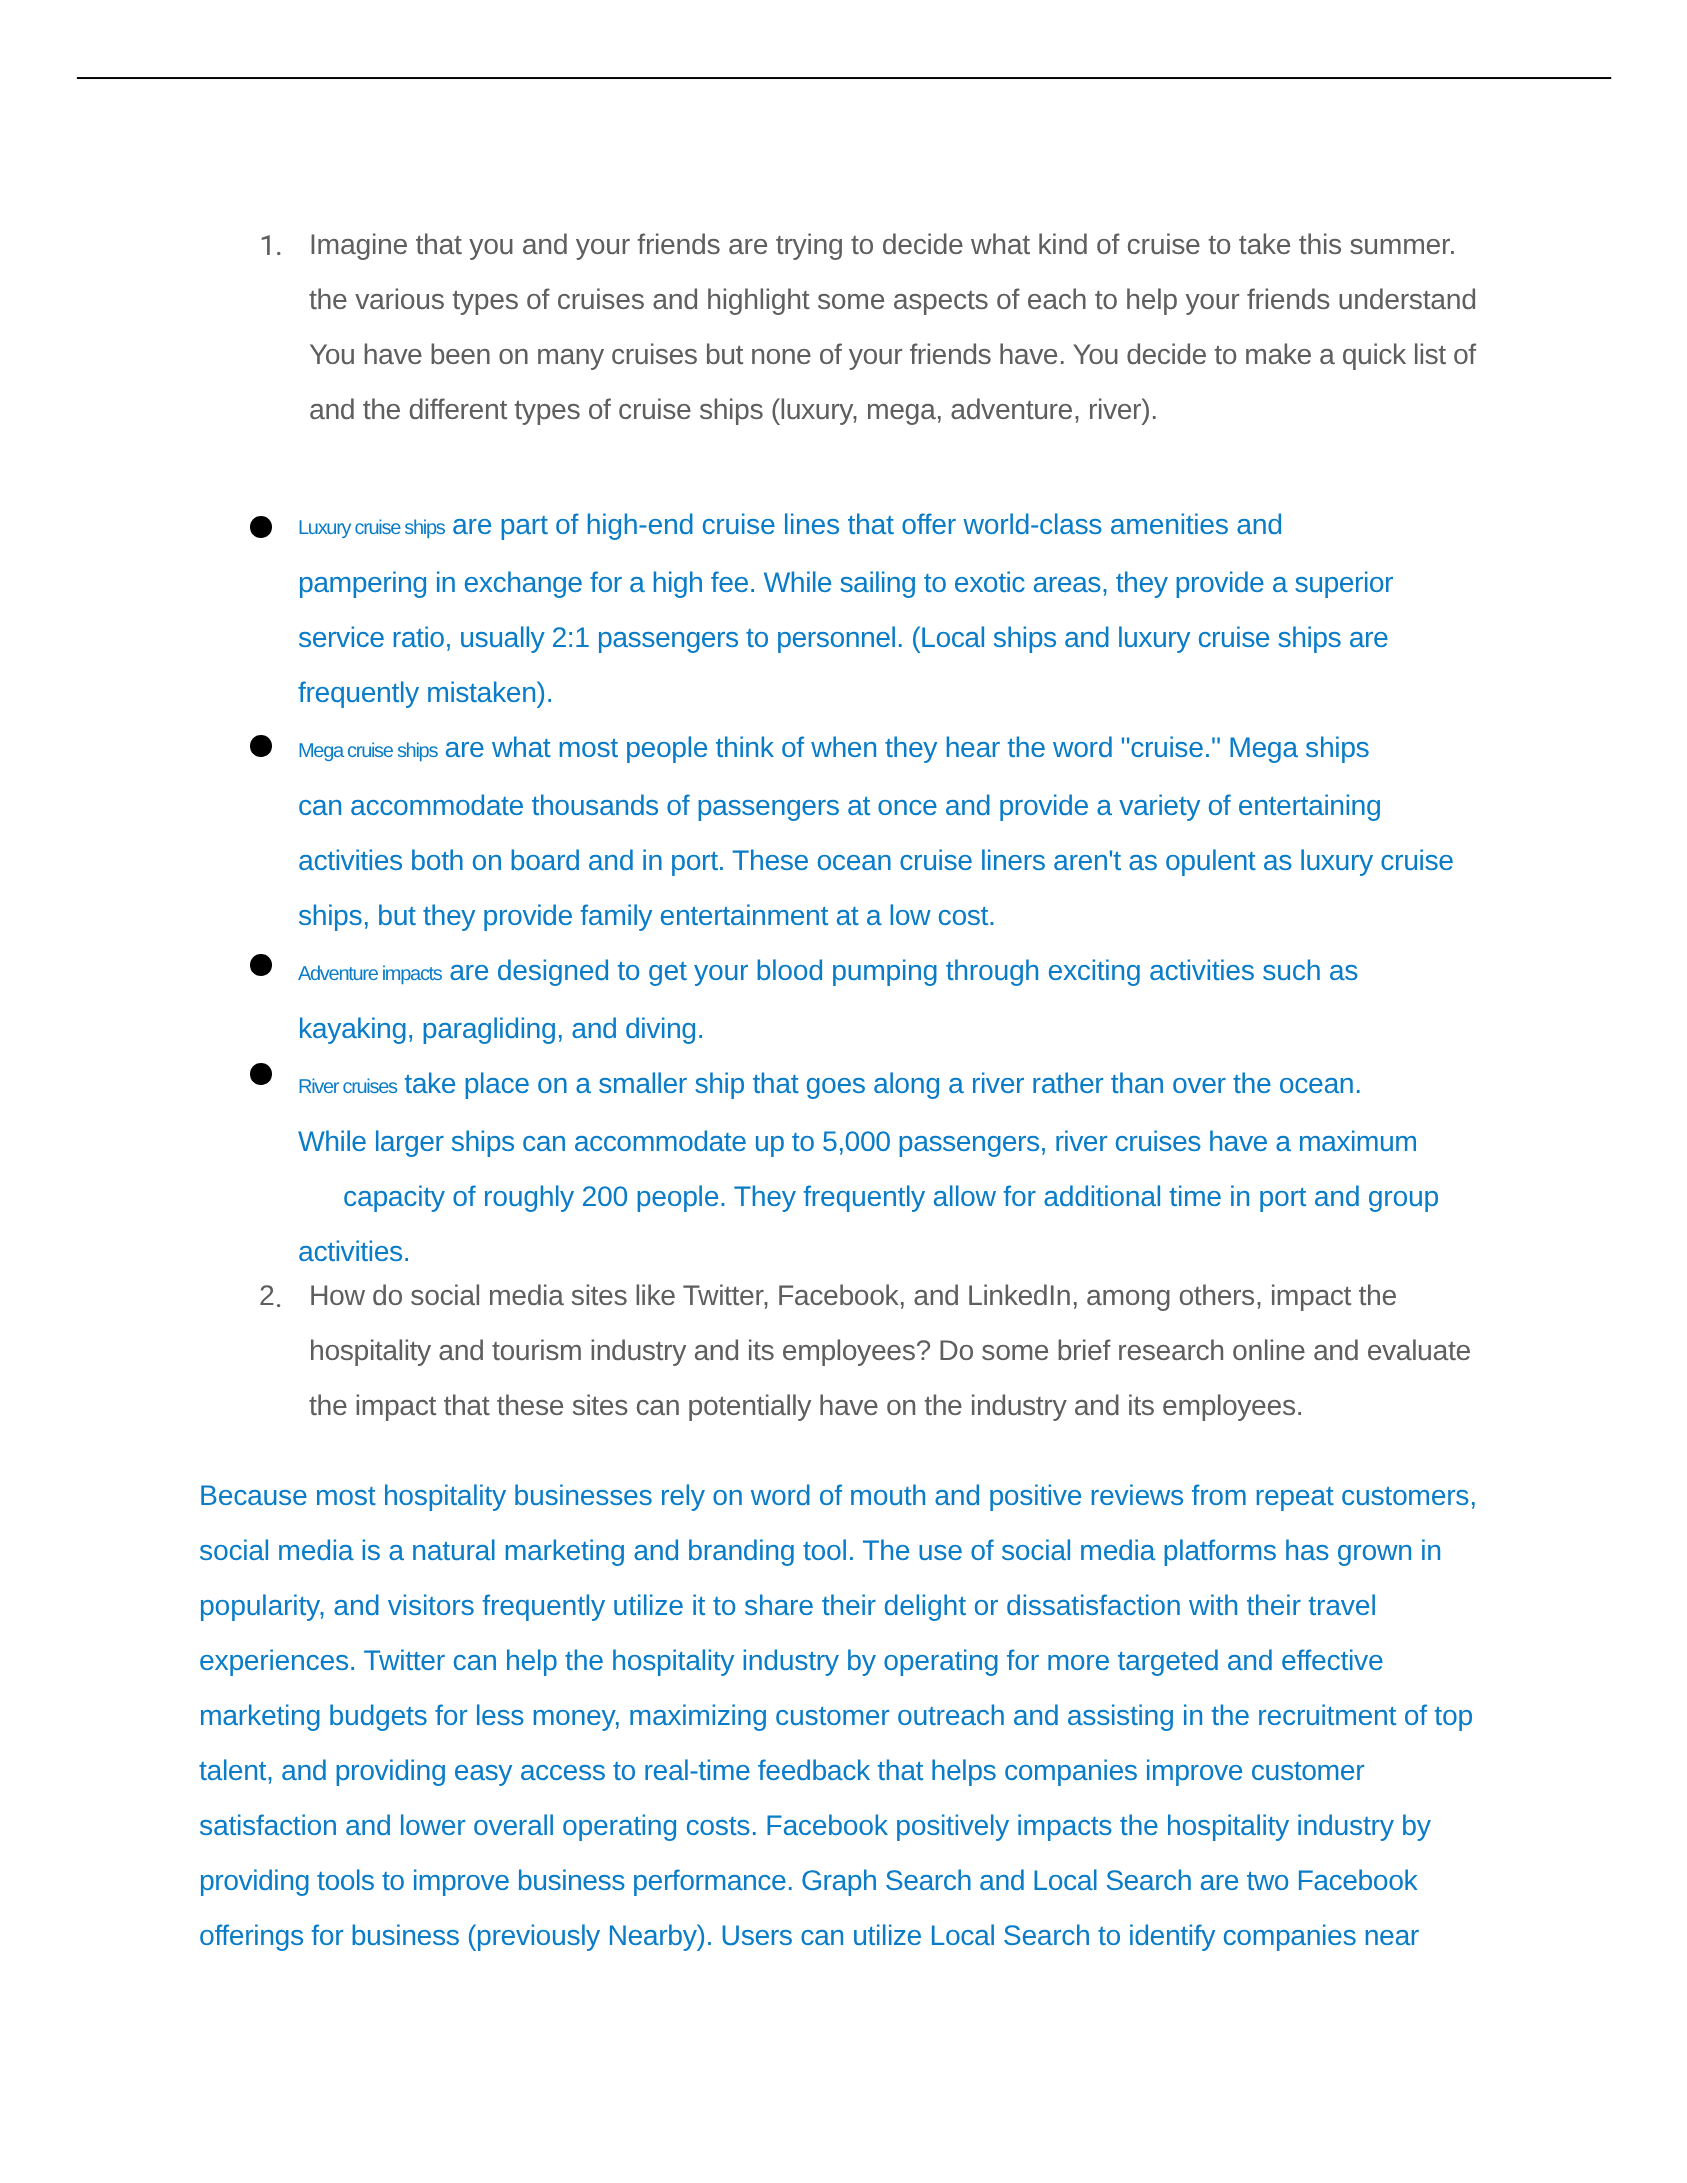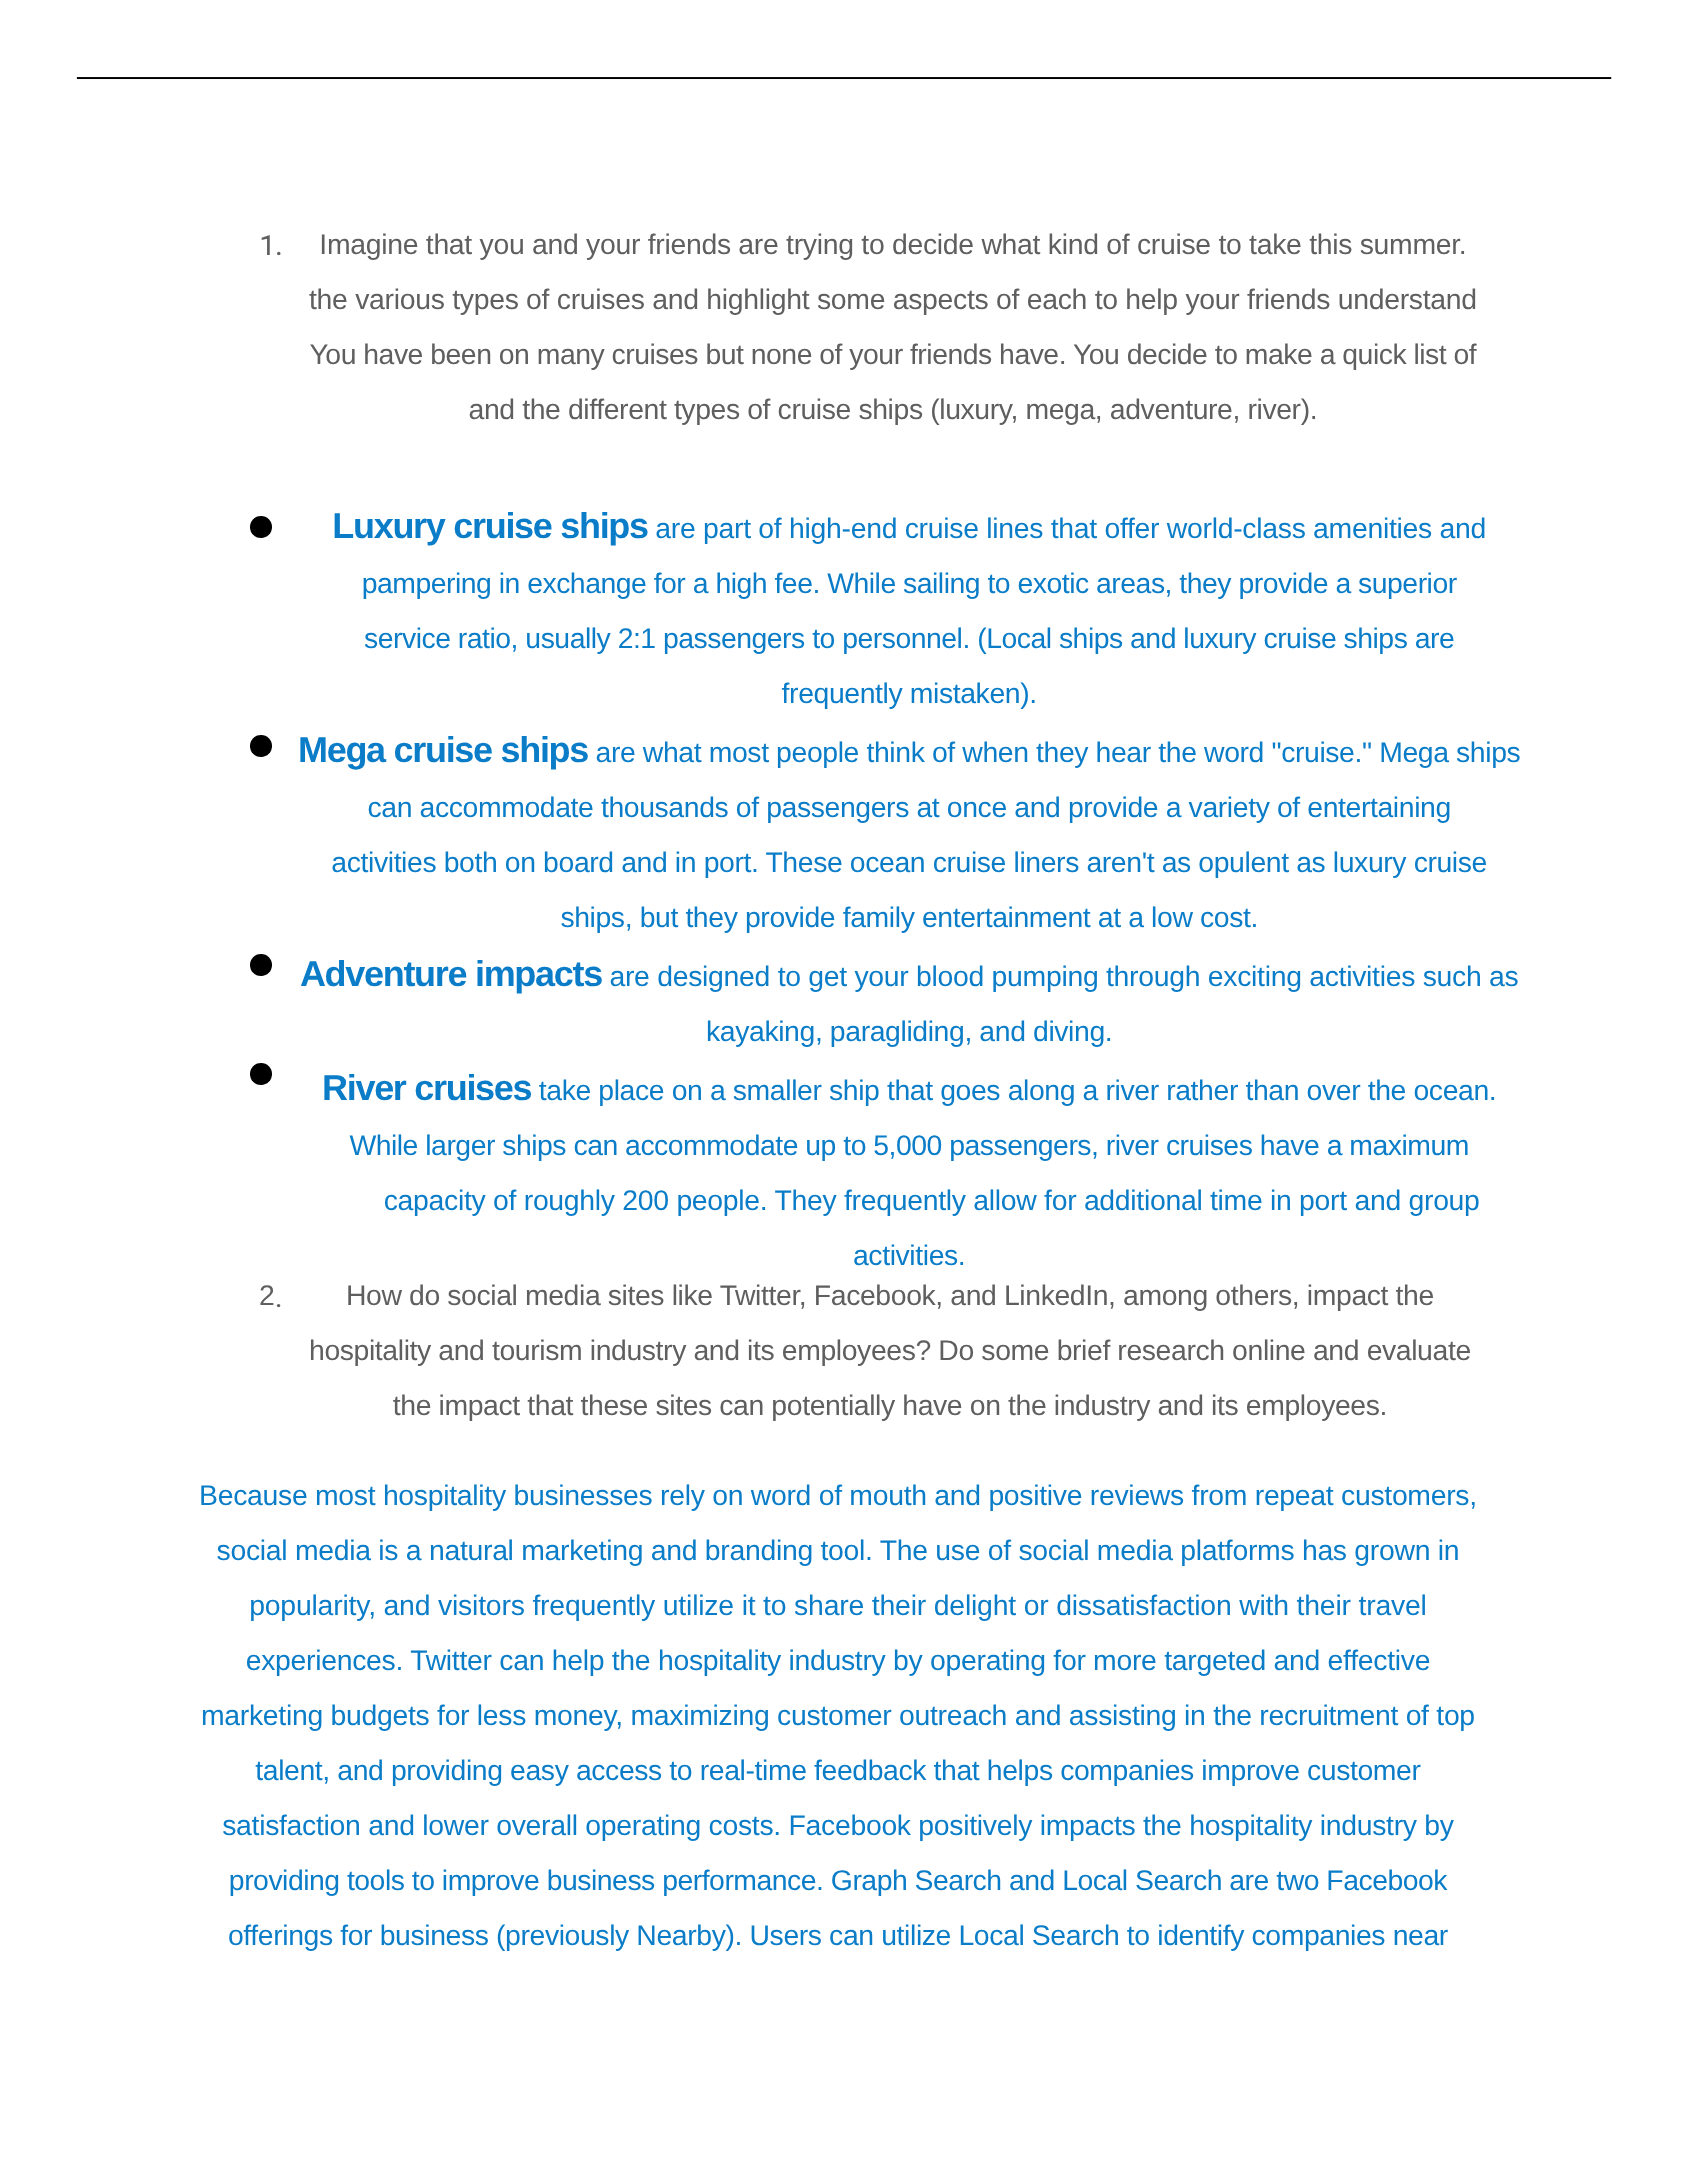--- a/index.html
+++ b/index.html
@@ -4,37 +4,37 @@
 <title>Cruise Types and Social Media Document Page</title>
 <style>
   html,body{margin:0;padding:0;background:#ffffff;}
   body{
     width:1687px;height:2183px;
     font-family:"Liberation Sans", sans-serif;
     -webkit-font-smoothing:antialiased;
     text-rendering:geometricPrecision;
     font-kerning:normal;
   }
-  .page{position:relative;width:1687px;height:2183px;overflow:hidden;background:#fff;text-align:center;}
+  .page{position:relative;width:1687px;height:2183px;overflow:hidden;background:#fff;}
 
   .header-rule{position:absolute;left:73px;top:73px;width:1542px;height:10.6px;}
   .header-rule svg{display:block;}
 
   .doc{position:absolute;left:0;top:0;width:1687px;}
 
   .block{position:absolute;}
   .line{
     font-size:28.4px;
     line-height:55px;
     letter-spacing:-0.4px;
     white-space:pre;
     color:#5f5f5f;
   }
   .line.blue{color:#0b7dc8;}
-  .line b{font-weight:700;font-size:36px;letter-spacing:-1.3px;}
+  .line b{font-weight:400;font-size:20px;letter-spacing:-1.3px;}
 
   .marker{
     position:absolute;
     font-size:28.4px;
     line-height:55px;
     letter-spacing:-0.4px;
     color:#5f5f5f;
     white-space:pre;
   }
   .marker-svg{line-height:0;font-size:0;}

